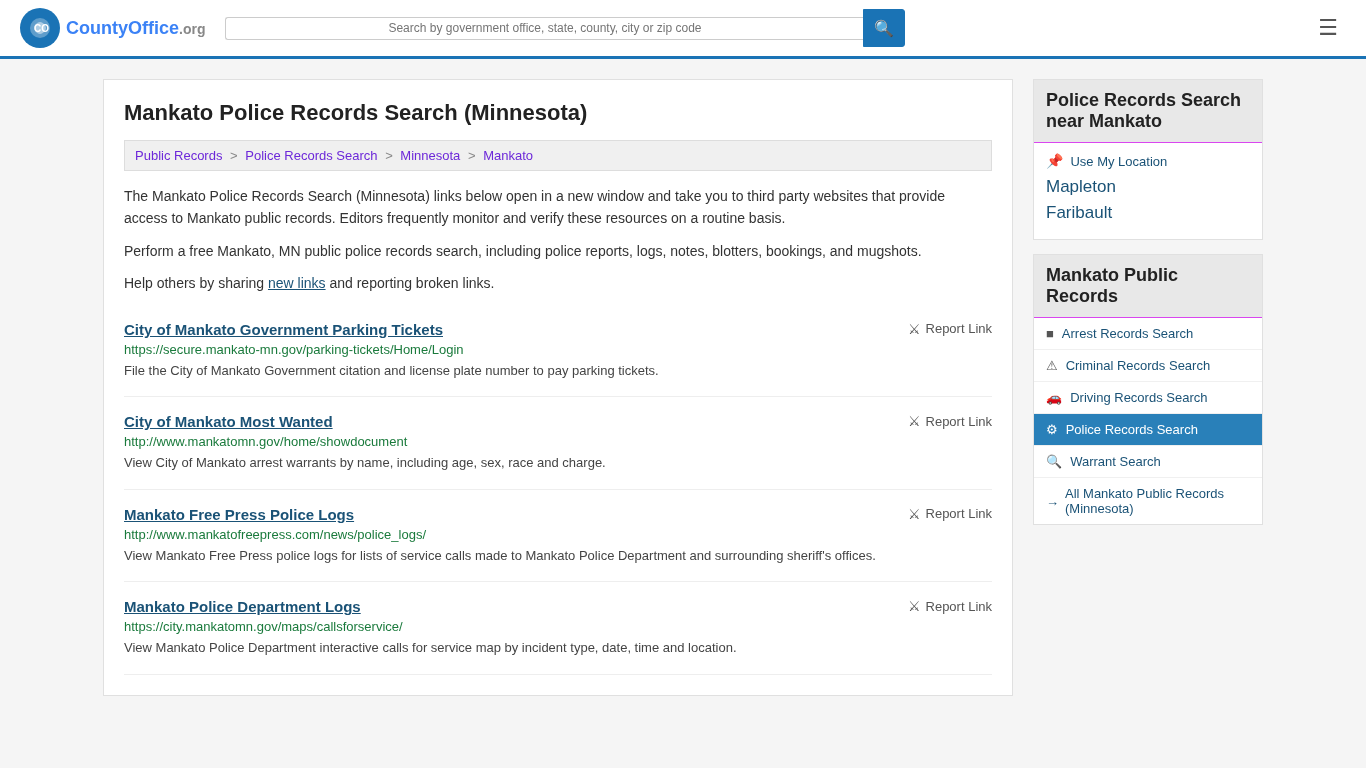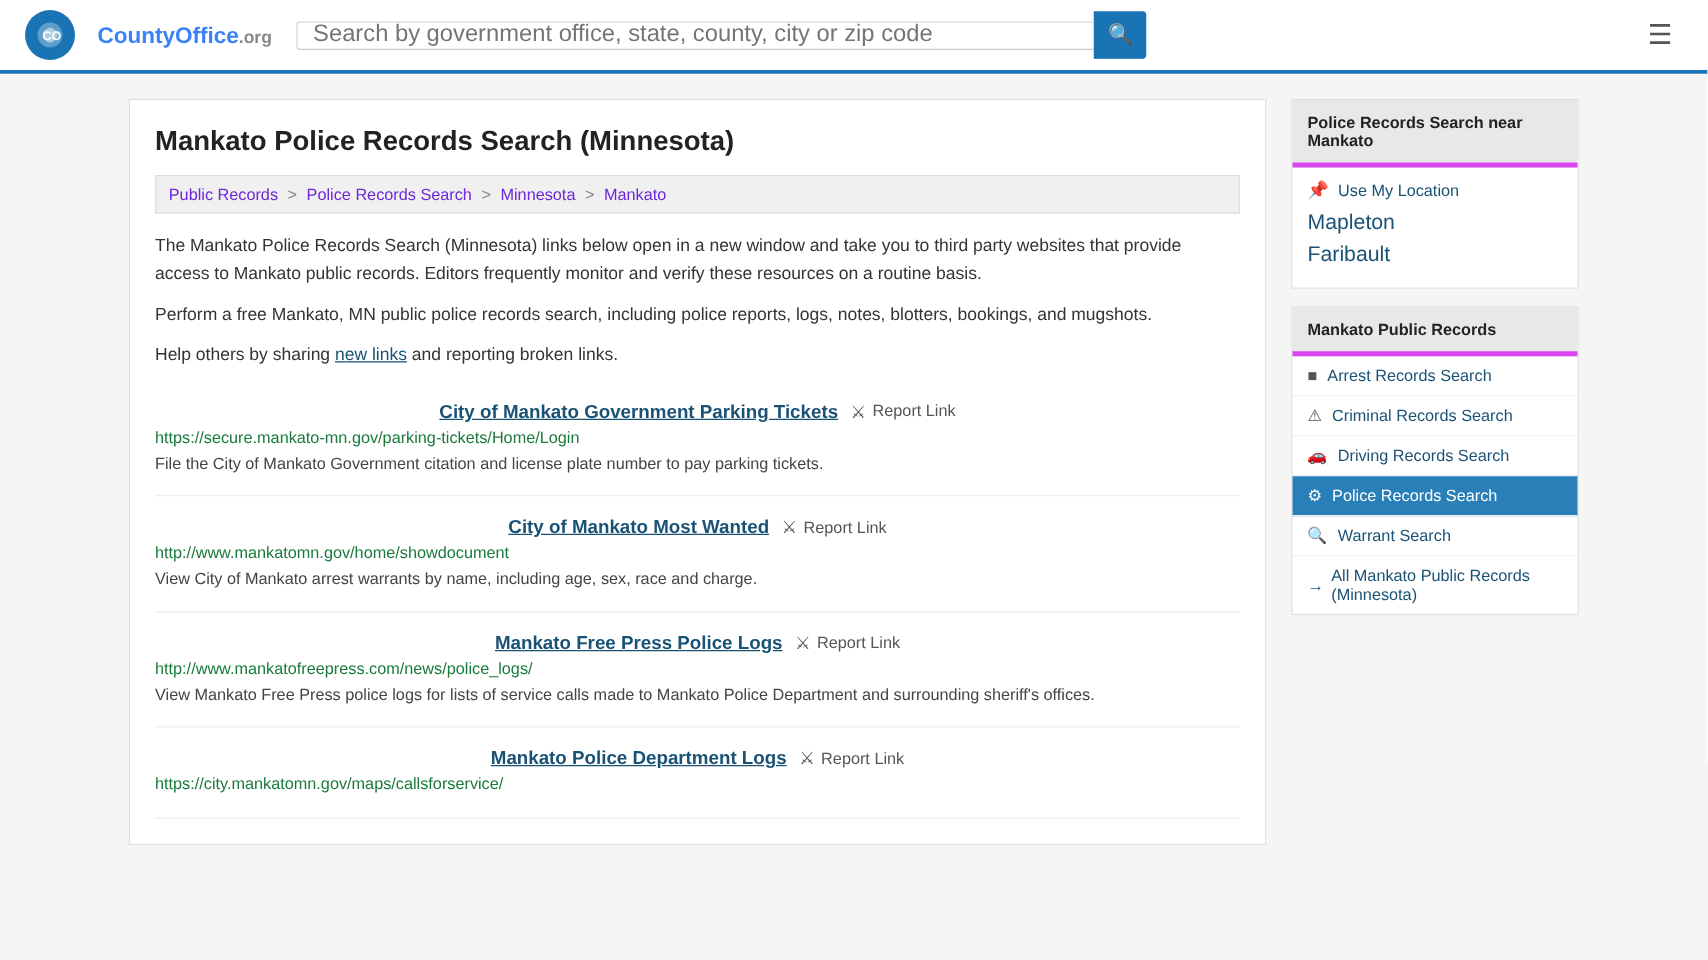--- a/index.html
+++ b/index.html
@@ -10,21 +10,21 @@
       background: #fff;
       border-bottom: 3px solid #1a73b5;
       padding: 8px 20px;
       display: flex;
       align-items: center;
       gap: 20px;
     }
     #logo-area {
       display: flex;
       align-items: center;
-      gap: 18px;
+      gap: 6px;
       text-decoration: none;
     }
     #logo-circle {
       width: 40px; height: 40px;
       background: #1a73b5;
       border-radius: 50%;
       display: flex; align-items: center; justify-content: center;
       color: #fff; font-size: 18px; font-weight: bold;
     }
     #logo-text { font-size: 18px; color: #333; }
@@ -36,23 +36,24 @@
       display: flex;
       align-items: center;
       max-width: 680px;
     }
     #search-input {
       flex: 1;
       height: 23px;
       border: 1px solid #ccc;
       border-right: none;
       padding: 0 12px;
-      font-size: 19px;
+      font-size: 12px;
       outline: none;
       border-radius: 3px 0 0 3px;
+      text-align: center;
     }
     #search-button {
       height: 38px;
       width: 42px;
       background: #1a73b5;
       border: 1px solid #1a73b5;
       border-radius: 0 3px 3px 0;
       cursor: pointer;
       display: flex; align-items: center; justify-content: center;
       color: #fff; font-size: 16px;
@@ -110,21 +111,21 @@
     .intro-text a { color: #1a5276; text-decoration: underline; }
 
     
     .result-item {
       border-bottom: 1px solid #eee;
       padding: 16px 0;
     }
     .result-header {
       display: flex;
       align-items: flex-start;
-      justify-content: center;
+      justify-content: space-between;
       margin-bottom: 4px;
     }
     .result-title {
       font-size: 15px;
       font-weight: bold;
       color: #1a5276;
       text-decoration: underline;
       cursor: pointer;
     }
     .report-link {
@@ -156,25 +157,25 @@
       flex-shrink: 0;
     }
 
     .sidebar-section {
       background: #fff;
       border: 1px solid #e0e0e0;
       margin-bottom: 14px;
     }
     .sidebar-section-title {
       background: #e8e8e8;
-      font-size: 13px;
+      font-size: 18px;
       font-weight: bold;
       color: #222;
       padding: 10px 12px;
-      border-bottom: 4px solid #d946ef;
+      border-bottom: 1px solid #d946ef;
     }
     .sidebar-section-content {
       padding: 10px 12px;
     }
     .sidebar-location-item {
       display: flex;
       align-items: center;
       gap: 7px;
       color: #1a5276;
       font-size: 13px;
@@ -304,20 +305,21 @@
   </div>
         <div class="result-item">
     <div class="result-header">
       <a class="result-title" href="#">Mankato Police Department Logs</a>
       <div class="report-link">
         <span class="report-icon">⚔</span>
         <span>Report Link</span>
       </div>
     </div>
     <div class="result-url">https://city.mankatomn.gov/maps/callsforservice/</div>
+    <div class="result-desc">View Mankato Police Department interactive calls for service map by incident type, date, time and location.</div>
   </div>
       </div>
   </div>
 
   <div id="sidebar">
 
     <div class="sidebar-section">
       <div class="sidebar-section-title">Police Records Search near Mankato</div>
       <div class="sidebar-section-content">
         <a class="sidebar-location-item" href="#">

